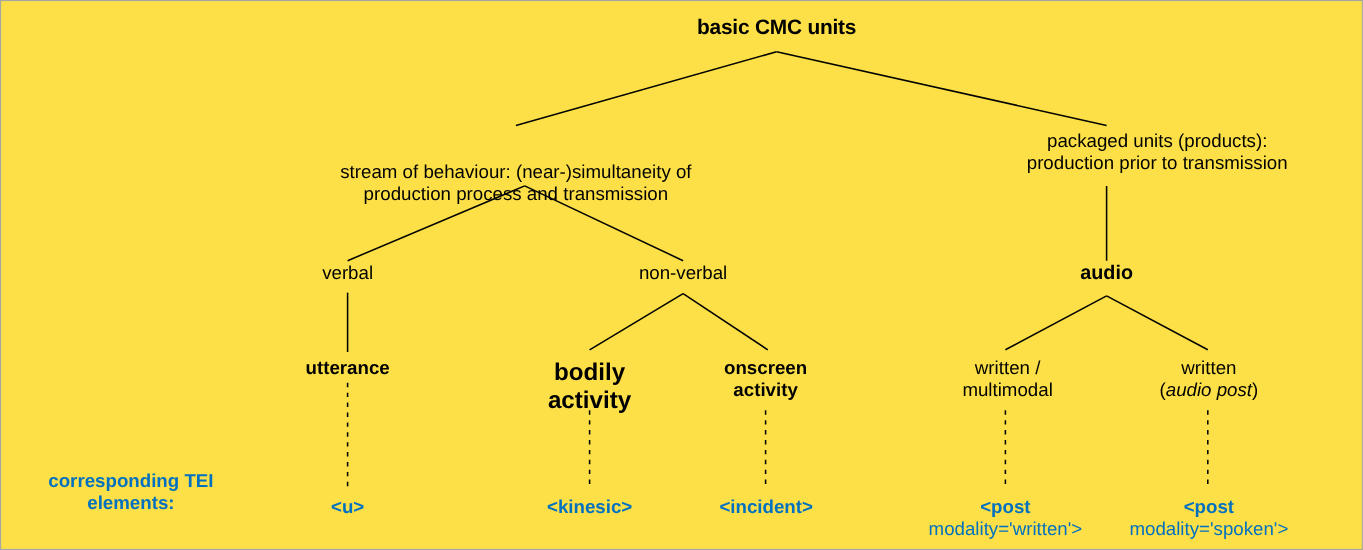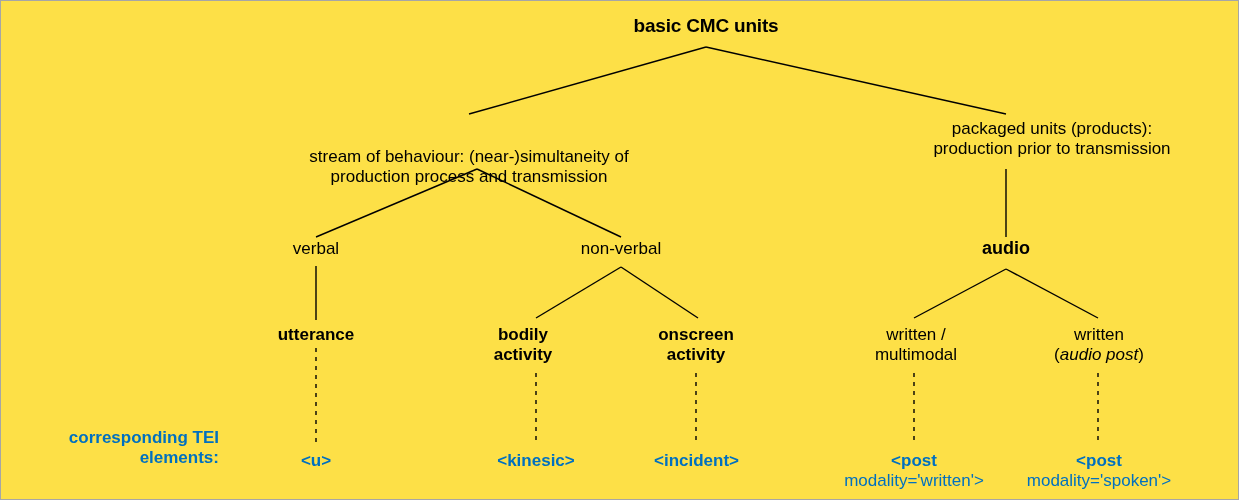--- a/index.html
+++ b/index.html
@@ -85,24 +85,24 @@
 
   
   #node-utterance {
     left: 245px;
     top: 324px;
     width: 140px;
     font-size: 17px;
     font-weight: bold;
   }
   #node-bodily {
-    left: 452px;
-    top: 324px;
-    width: 140px;
-    font-size: 17px;
+    left: 465px;
+    top: 324px;
+    width: 140px;
+    font-size: 22px;
     font-weight: bold;
   }
   #node-onscreen {
     left: 620px;
     top: 324px;
     width: 150px;
     font-size: 17px;
     font-weight: bold;
   }
   #node-written {
@@ -124,21 +124,20 @@
     text-align: center;
     color: #0070c0;
     font-weight: bold;
     line-height: 1.2;
     white-space: nowrap;
   }
   #tei-caption {
     left: 18px;
     top: 427px;
     width: 200px;
-    text-align: right;
     font-size: 17px;
   }
   #tei-u {
     left: 245px;
     top: 450px;
     width: 140px;
     font-size: 17px;
   }
   #tei-kinesic {
     left: 465px;

